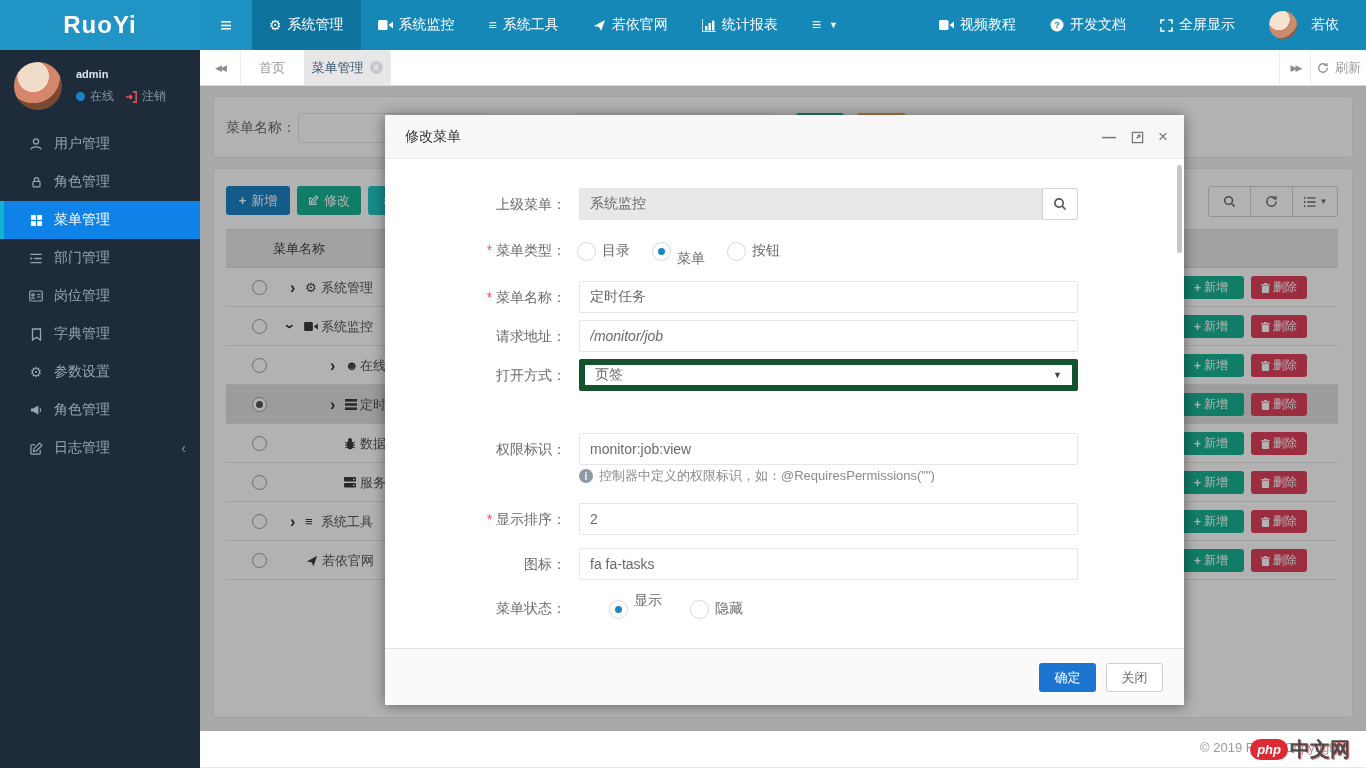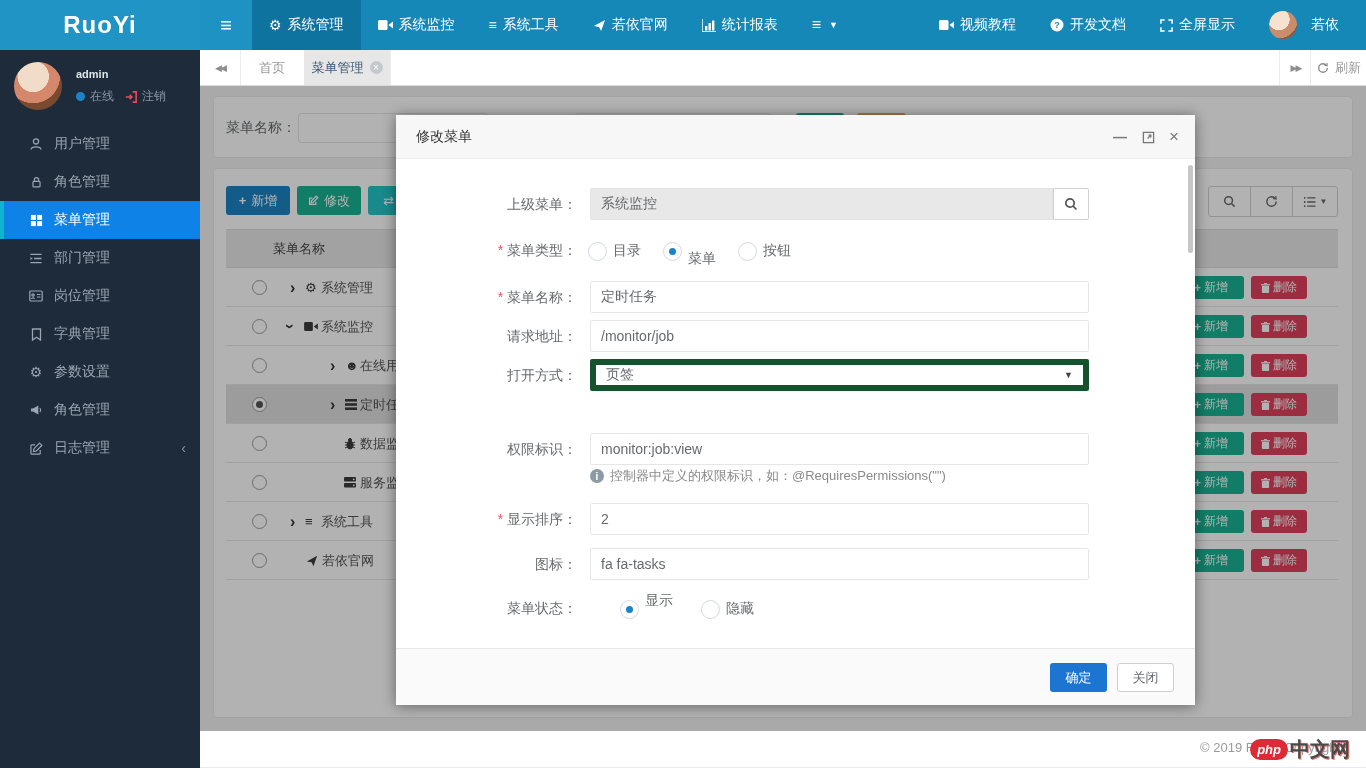--- a/index.html
+++ b/index.html
@@ -66,21 +66,21 @@
   .trad.sel::after{content:'';display:block;width:7px;height:7px;border-radius:50%;background:#555;margin:3px auto;}
   .chev{position:absolute;top:0;height:39px;display:flex;align-items:center;color:#333;font-weight:bold;font-size:16px;}
   .chev.down{transform:rotate(90deg);}
   .ricon{position:absolute;top:0;height:39px;display:flex;align-items:center;color:#3c3c3c;font-size:13px;}
   .rname{position:absolute;top:0;height:39px;display:flex;align-items:center;font-size:13px;color:#555;}
   .sbtn{position:absolute;top:8px;height:23px;border-radius:3px;color:#fff;font-size:12px;
        display:flex;align-items:center;justify-content:center;gap:3px;padding:0 8px;box-sizing:border-box;}
   .overlay{position:absolute;left:0;top:0;width:1166px;height:645px;background:rgba(0,0,0,0.30);z-index:40;}
 
   
-  .modal{position:absolute;left:396px;top:115px;width:799px;height:590px;background:#fff;z-index:60;
+  .modal{position:absolute;left:385px;top:115px;width:799px;height:590px;background:#fff;z-index:60;
        border-radius:2px;box-shadow:0 1px 14px rgba(0,0,0,.45);}
   .m-head{position:absolute;left:0;top:0;width:799px;height:44px;background:#f7f7f7;border-bottom:1px solid #eee;box-sizing:border-box;}
   .m-title{position:absolute;left:20px;top:0;height:44px;display:flex;align-items:center;font-size:14px;color:#333;}
   .m-ico{position:absolute;top:0;height:44px;display:flex;align-items:center;justify-content:center;width:22px;color:#787878;cursor:pointer;}
   .mlabel{position:absolute;left:0;width:181px;text-align:right;line-height:32px;font-size:14px;color:#676a6c;}
   .req::before{content:'* ';color:#ed5565;}
   .minput{position:absolute;left:194px;width:499px;height:32px;border:1px solid #e5e6e7;border-radius:2px;background:#fff;
        box-sizing:border-box;font-family:inherit;font-size:14px;color:#676a6c;padding:0 10px;}
   .mread{position:absolute;left:194px;width:463px;height:32px;background:#e8e8e8;border:1px solid #e2e2e2;border-radius:2px 0 0 2px;
        box-sizing:border-box;display:flex;align-items:center;padding:0 10px;color:#676a6c;}
@@ -607,21 +607,21 @@
       <span class="rdo checked"></span>
       <span style="margin:16px 22px 0 6px">菜单</span>
       <span class="rdo"></span>
       <span style="margin:0 0 0 6px">按钮</span>
     </div>
 
     <div class="mlabel req" style="top:166px">菜单名称：</div>
     <input class="minput" style="top: 166px;" value="定时任务">
 
     <div class="mlabel" style="top:205px">请求地址：</div>
-    <input class="minput" style="top: 205px;" value="/monitor/job">
+    <input class="minput" style="top: 205px; font-style: italic;" value="/monitor/job">
 
     <div class="mlabel" style="top:244px">打开方式：</div>
     <div class="mselect" style="top:244px">
       <span>页签</span>
       <span class="msel-caret">▼</span>
     </div>
 
     <div class="mlabel" style="top:318px">权限标识：</div>
     <input class="minput" style="top: 318px;" value="monitor:job:view">
     <div class="hint" style="top:352px">

